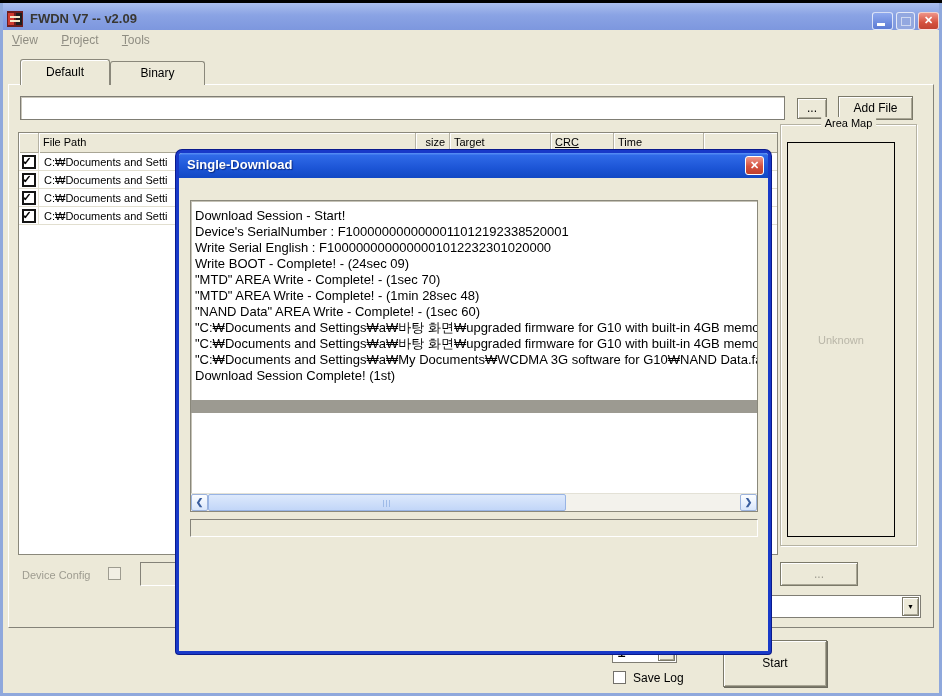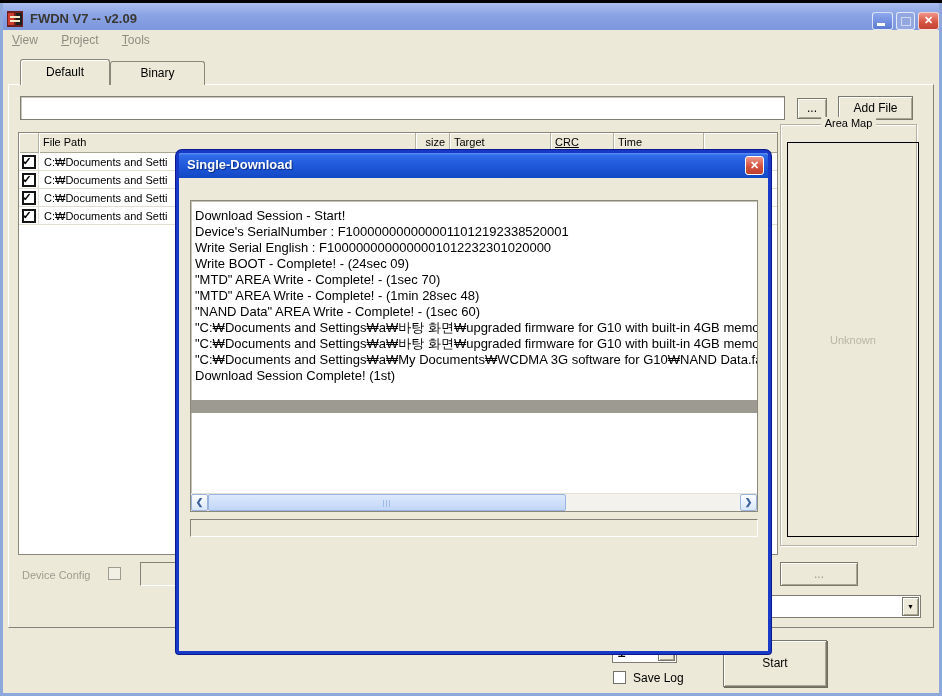--- a/index.html
+++ b/index.html
@@ -53,21 +53,21 @@
   .trow{display:flex;height:17px;border-bottom:1px solid #e2dfd0;align-items:center;}
   .cb-cell{width:20px;height:17px;border-right:1px solid #e2dfd0;display:flex;align-items:center;justify-content:center;box-sizing:border-box;}
   .list-checkbox{width:14px;height:14px;border:2px solid #141414;background:#fff;box-sizing:border-box;position:relative;}
   .list-checkbox span{position:absolute;left:-1px;top:-2px;font-size:11px;font-weight:bold;line-height:12px;}
   .cell-text{font-size:11px;padding-left:5px;white-space:nowrap;overflow:hidden;}
   
   #area-map{position:absolute;left:780px;top:124px;width:137px;height:422px;box-sizing:border-box;z-index:2;
     border:1px solid #b5b2a2;box-shadow:inset 1px 1px 0 #fff,1px 1px 0 #fff;}
   #area-map-title{position:absolute;left:50%;transform:translateX(-50%);top:-8px;background:#ece9d8;
     padding:0 4px;font-size:11px;white-space:nowrap;}
-  #area-map-box{position:absolute;left:6px;top:17px;width:132px;height:395px;border:1px solid #000;
+  #area-map-box{position:absolute;left:6px;top:17px;width:108px;height:395px;border:1px solid #000;
     box-sizing:border-box;display:flex;align-items:center;justify-content:center;text-align:center;}
   #area-map-status{color:#b9b6a8;font-size:11px;}
   
   #device-config-label{position:absolute;left:22px;top:569px;color:#9e9c90;font-size:11px;z-index:2;}
   .small-checkbox{position:absolute;width:13px;height:13px;box-sizing:border-box;background:#fff;z-index:2;}
   #device-config-checkbox{left:108px;top:567px;border:1px solid #9e9c90;background:#f2efe4;}
   #device-config-field{position:absolute;left:140px;top:562px;width:626px;height:24px;box-sizing:border-box;z-index:2;
     background:#ece9d8;border-top:1px solid #848278;border-left:1px solid #848278;border-bottom:1px solid #fff;border-right:1px solid #fff;}
   #btn-browse-device{left:780px;top:562px;width:78px;height:24px;line-height:22px;color:#9e9c90;}
   

